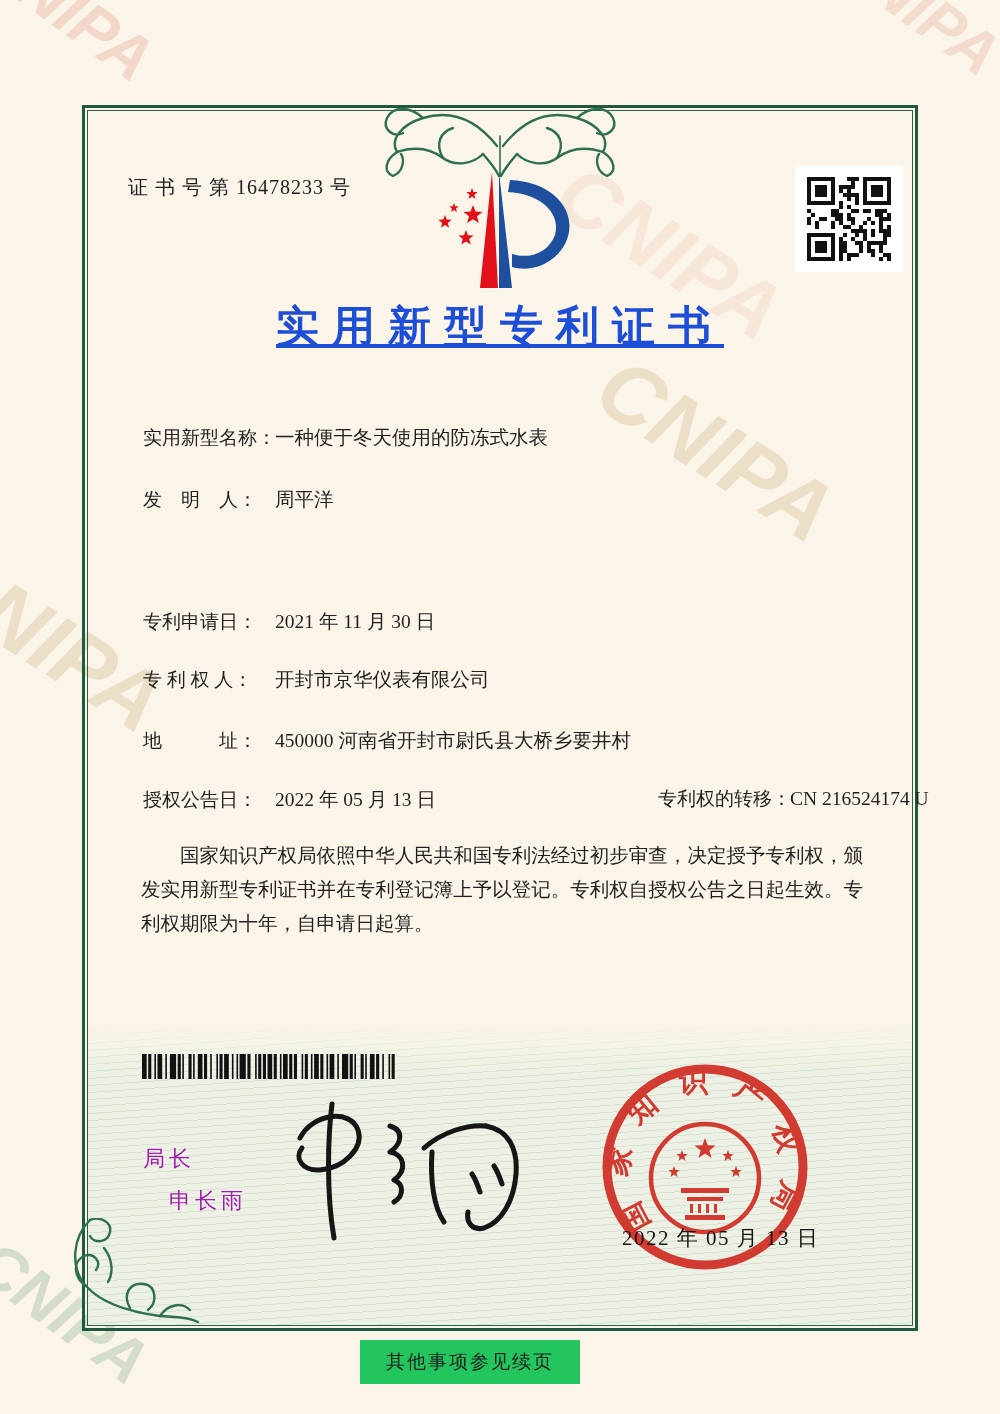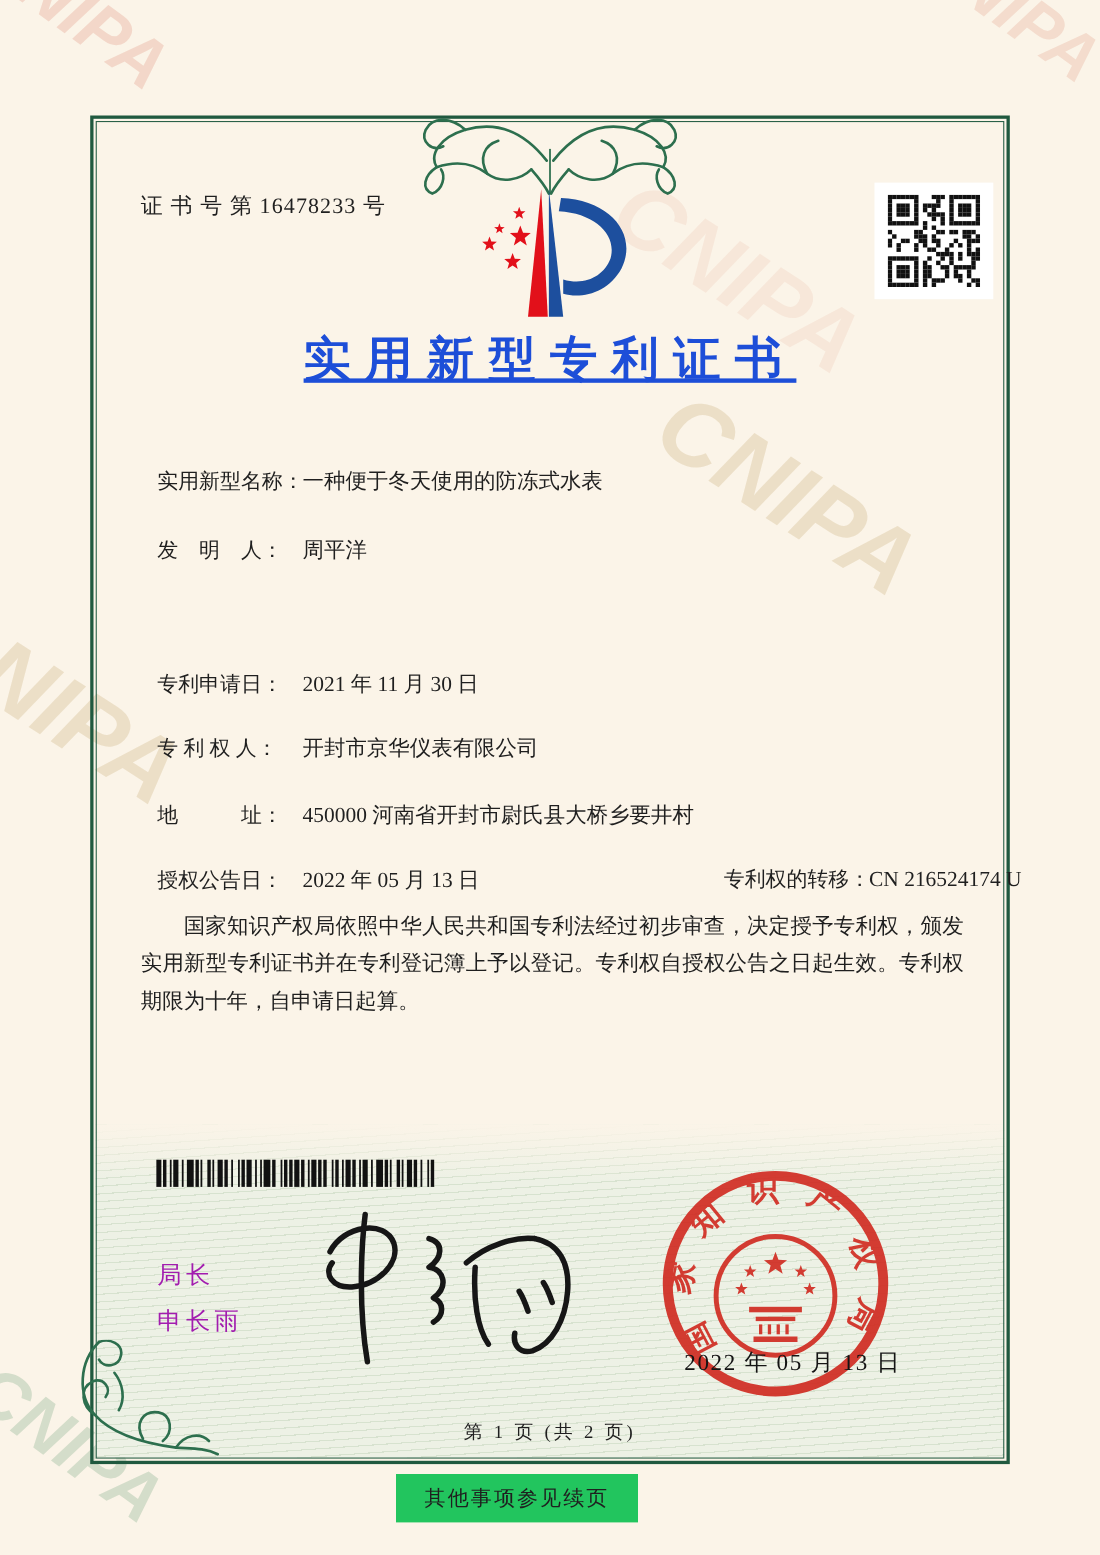--- a/index.html
+++ b/index.html
@@ -31,26 +31,26 @@
   .qr-box svg{position:absolute;left:12px;top:11px;}
   .title{position:absolute;left:0;right:0;top:298px;text-align:center;font-size:43px;
          font-weight:600;letter-spacing:13px;color:#1d4ed8;text-decoration:underline;}
   
   .frow{position:absolute;left:143px;font-size:19.5px;white-space:nowrap;}
   .flabel{display:inline-block;width:132px;font-size:19px;}
   .r1{top:424px}.r2{top:486px}.r3{top:547px}.r4{top:608px}.r5{top:666px}.r6{top:727px}.r7{top:786px}
   .grant2{position:absolute;left:515px;top:0;}
   
   .body-text{position:absolute;left:128px;top:826px;width:748px;font-size:19.5px;line-height:34px;}
-  .body-text p{margin:0;text-indent:2em;text-align:justify;}
+  .body-text p{margin:13px;text-indent:2em;text-align:justify;}
   
   .barcode{position:absolute;left:142px;top:1054px;}
   .signer{position:absolute;left:143px;font-family:"Liberation Sans",sans-serif;
           font-size:22px;letter-spacing:4px;color:#a21caf;}
-  .signer-title{top:1144px;} .signer-name{top:1186px;}
+  .signer-title{top:1144px;} .signer-name{top:1186px;margin-left:26px;}
   .signature{position:absolute;left:272px;top:1096px;}
   .seal{position:absolute;left:598px;top:1060px;}
   .seal-date{position:absolute;left:622px;top:1224px;font-size:21px;color:#141414;
              letter-spacing:1.5px;white-space:nowrap;}
   .pageinfo{position:absolute;left:0;right:0;top:1290px;text-align:center;
             font-size:17px;letter-spacing:3px;}
   .footer-note{position:absolute;left:470px;top:1340px;transform:translateX(-50%);
                background:#22c55e;padding:9px 26px;font-size:19px;letter-spacing:2px;white-space:nowrap;}
   .orn{position:absolute;}
   .orn-top{left:355px;top:88px;}
@@ -441,17 +441,16 @@
       <polygon points="107.0,78.0 109.7,85.3 117.5,85.6 111.4,90.4 113.5,97.9 107.0,93.6 100.5,97.9 102.6,90.4 96.5,85.6 104.3,85.3" fill="#d0281e"></polygon>
           <polygon points="84.0,90.0 85.5,94.0 89.7,94.1 86.4,96.8 87.5,100.9 84.0,98.5 80.5,100.9 81.6,96.8 78.3,94.1 82.5,94.0" fill="#d0281e"></polygon>
           <polygon points="76.0,106.0 77.5,110.0 81.7,110.1 78.4,112.8 79.5,116.9 76.0,114.5 72.5,116.9 73.6,112.8 70.3,110.1 74.5,110.0" fill="#d0281e"></polygon>
           <polygon points="130.0,90.0 131.5,94.0 135.7,94.1 132.4,96.8 133.5,100.9 130.0,98.5 126.5,100.9 127.6,96.8 124.3,94.1 128.5,94.0" fill="#d0281e"></polygon>
           <polygon points="138.0,106.0 139.5,110.0 143.7,110.1 140.4,112.8 141.5,116.9 138.0,114.5 134.5,116.9 135.6,112.8 132.3,110.1 136.5,110.0" fill="#d0281e"></polygon>
         </g>
     </g>
   </svg>
   <div class="seal-date">2022 年 05 月 13 日</div>
 
-  <div class="pageinfo">第 1 页 (共 2 页)</div>
 
   <div class="footer-note">其他事项参见续页</div>
 
 </div>
 
 </body></html>

